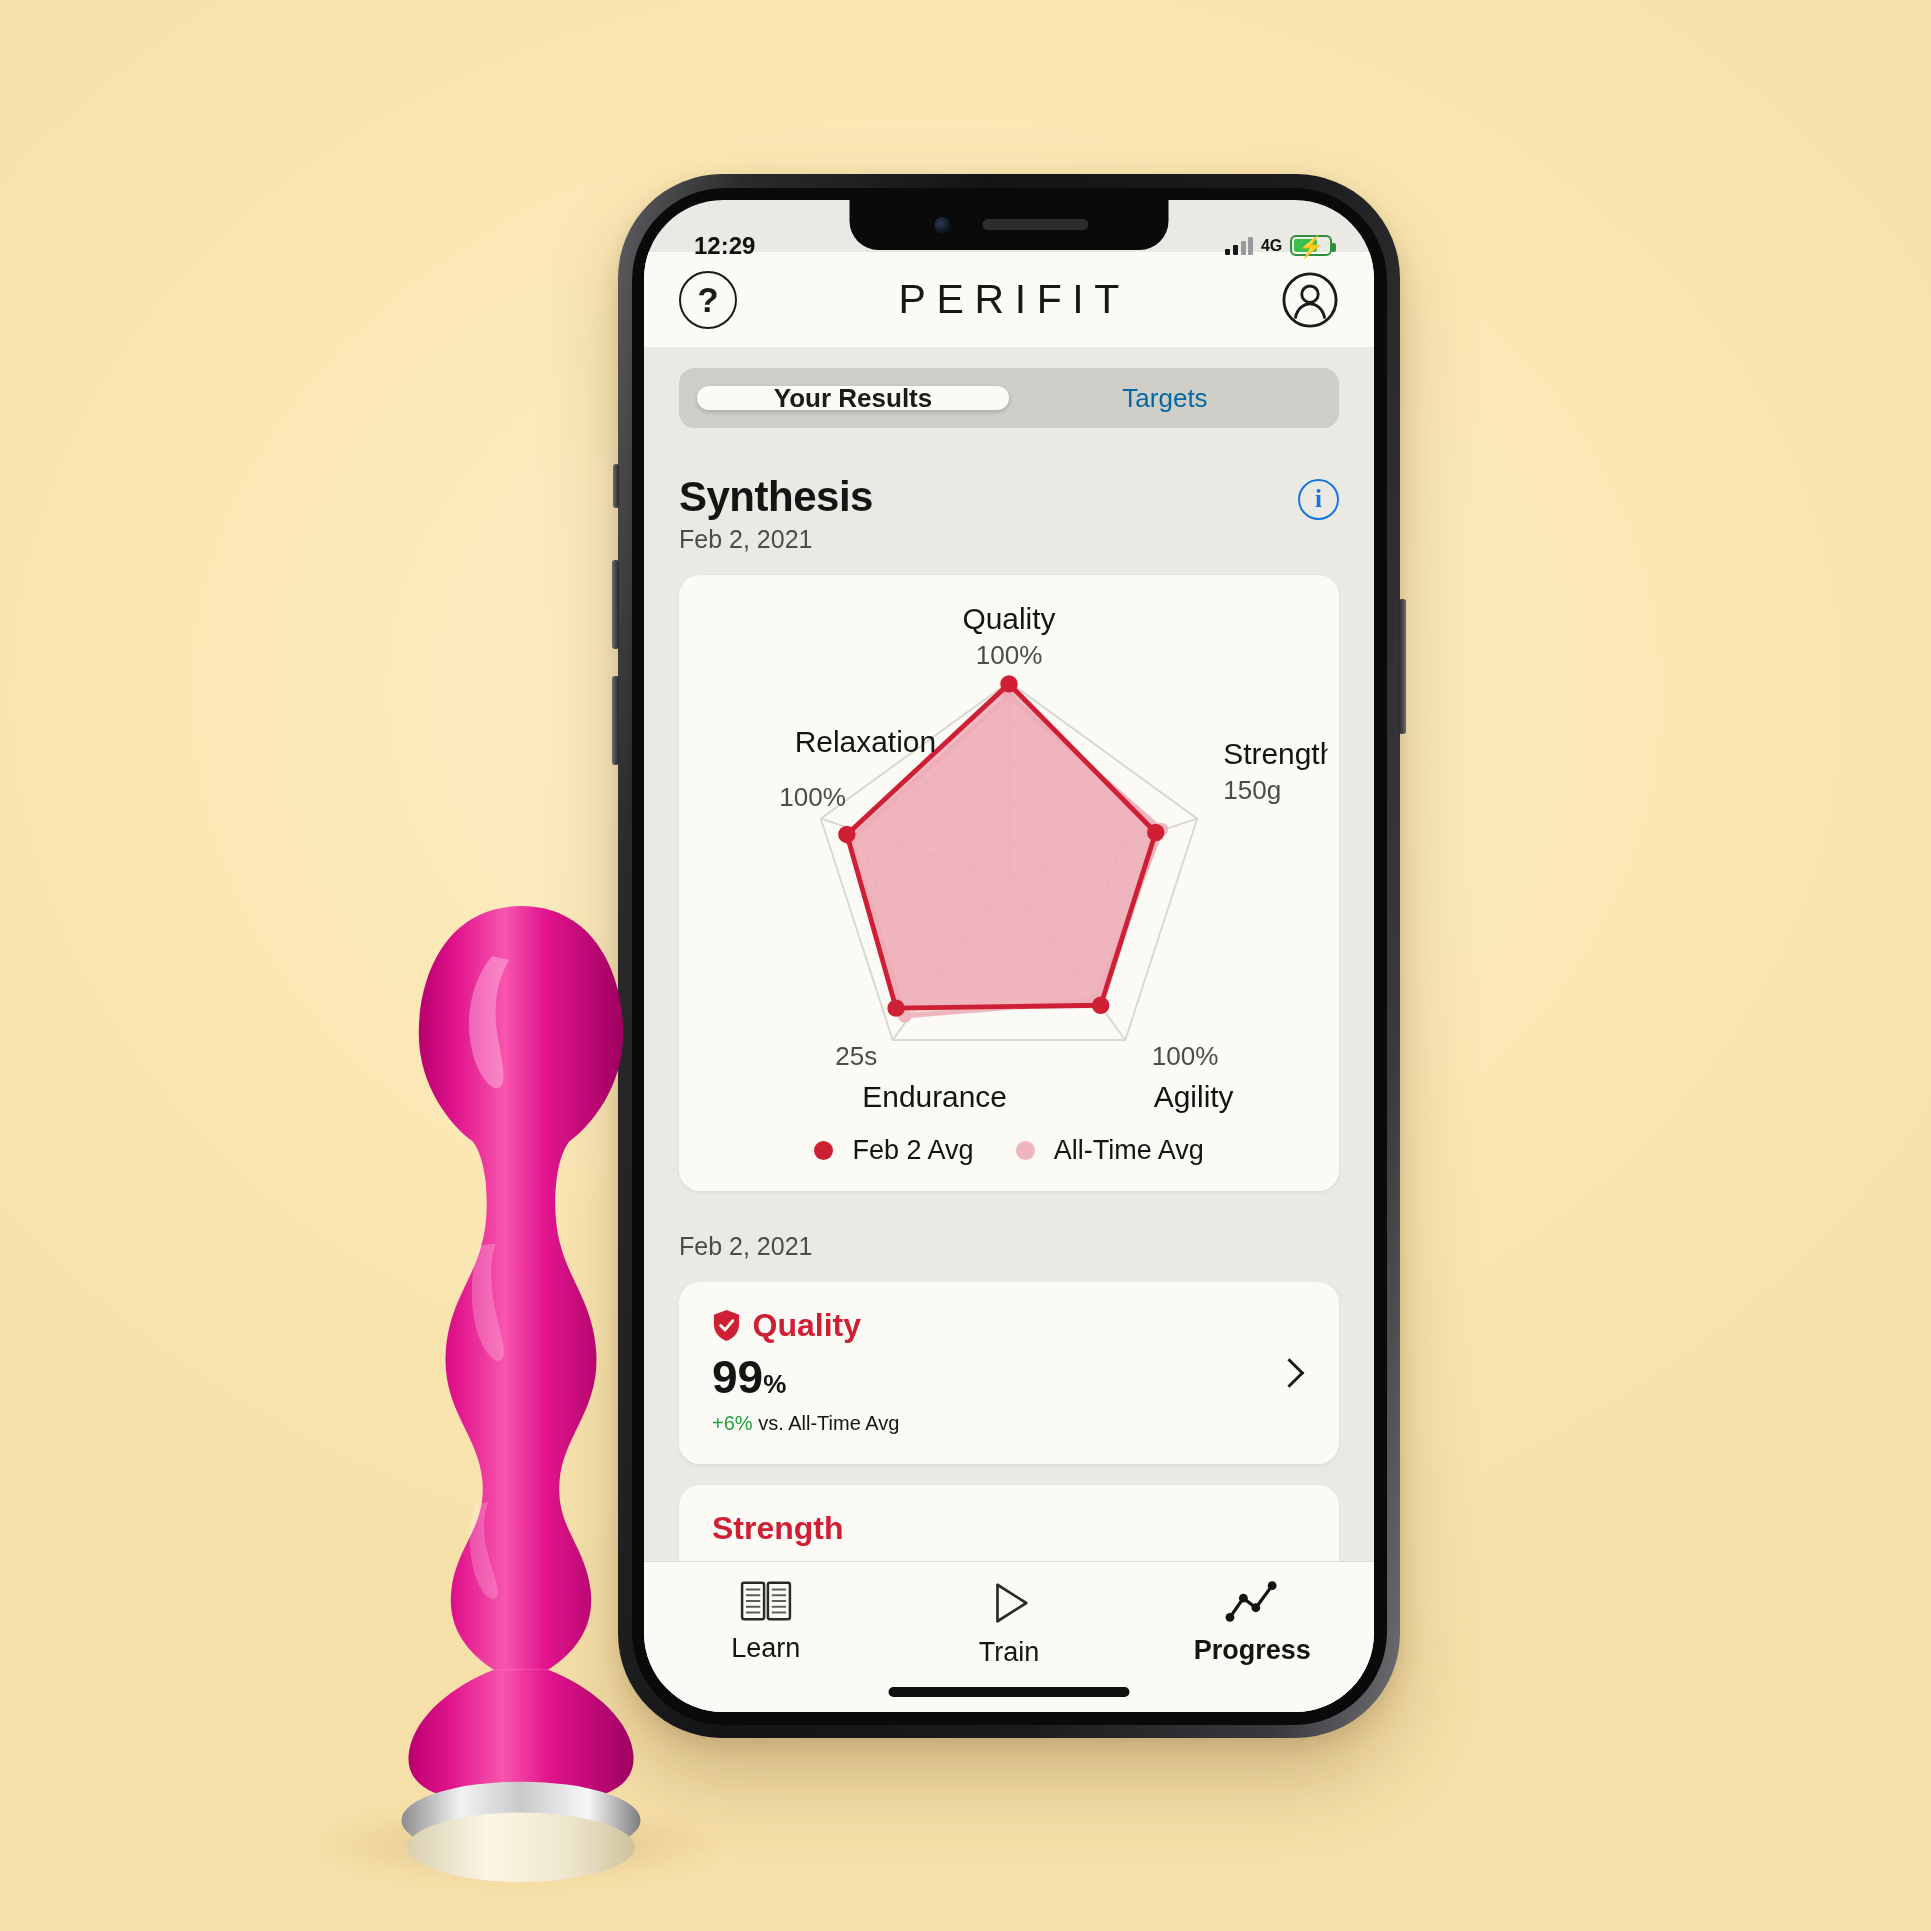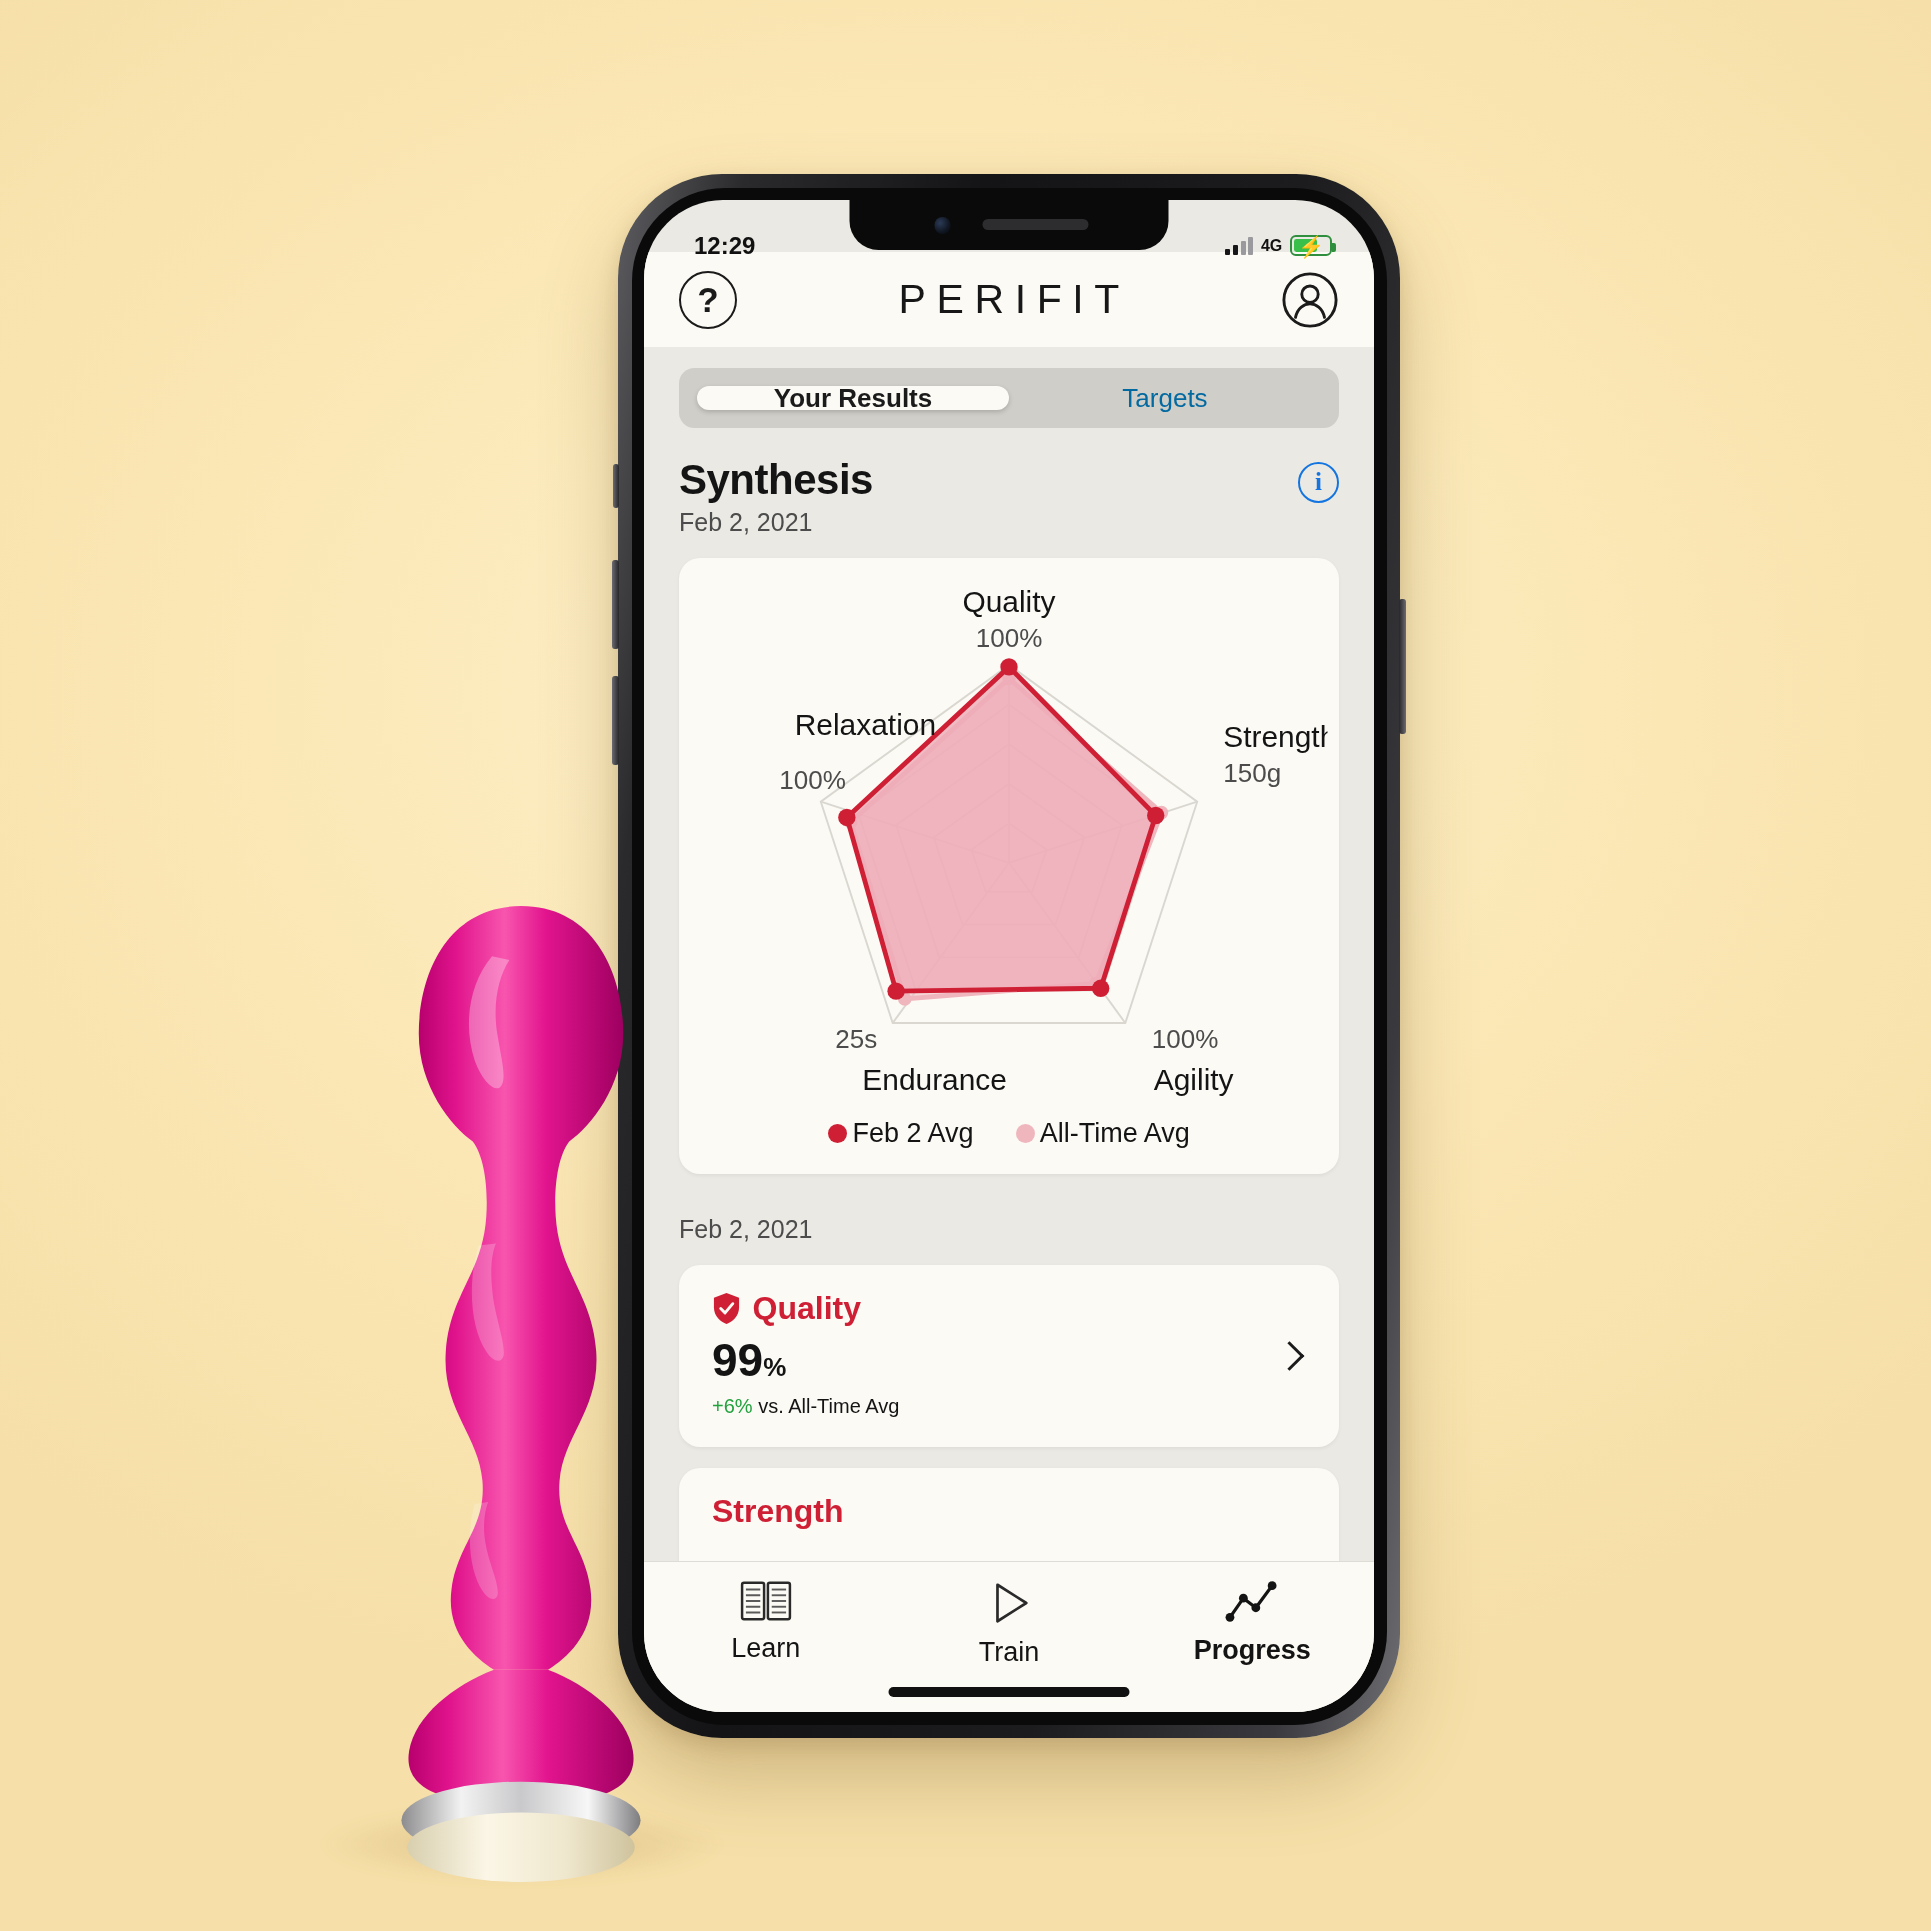--- a/index.html
+++ b/index.html
@@ -156,21 +156,21 @@
     font-size: 26px; font-weight: bold; color: #1b1b1b;
     border-radius: 12.6px;
   }
   .seg.active {
     background: #fbfaf4;
     box-shadow: 0 1.9px 4.8px rgba(0,0,0,.18);
   }
   .seg:not(.active){ font-weight: 400; color:#0369a1; }
 
   
-  .section-head { margin: 28px 35px 0 35px; position: relative; }
+  .section-head { margin: 45px 35px 0 35px; position: relative; }
   .section-title { font-size: 42px; font-weight: bold; color: #141414; letter-spacing:-0.5px; }
   .section-date { font-size: 25px; color: #4c4c4c; margin-top: 3.9px; }
   .info-ic {
     position: absolute; right: 0; top: 5.8px;
     width: 41px; height: 41px; border-radius: 50%;
     border: 2.9px solid #1475e1;
     display:flex; align-items:center; justify-content:center;
     color:#1475e1; font-size: 25px; font-weight: bold;
     font-family: "Liberation Serif", serif;
   }
@@ -184,21 +184,21 @@
   }
   .chart-card { padding: 15.4px 0 25px 0; }
 
   .radar-wrap { position: relative; width: 100%; height: 541px; }
   .radar-wrap svg { position:absolute; left:50%; top:0; transform: translateX(-50%); }
 
   .legend {
     display: flex; align-items: center; justify-content: center; gap: 42px;
     margin-top: 3.9px;
   }
-  .legend-item { display:flex; align-items:center; gap: 5px;
+  .legend-item { display:flex; align-items:center; gap: 19px;
     font-size: 27px; color:#141414; }
   .legend-dot { width: 19.3px; height: 19.3px; border-radius: 50%; }
 
   
   .detail-card {
     position: relative;
     padding: 25px 33px 29px 33px;
     min-height: 170px;
   }
   .dt-head { display:flex; align-items:center; gap: 11.6px; }

